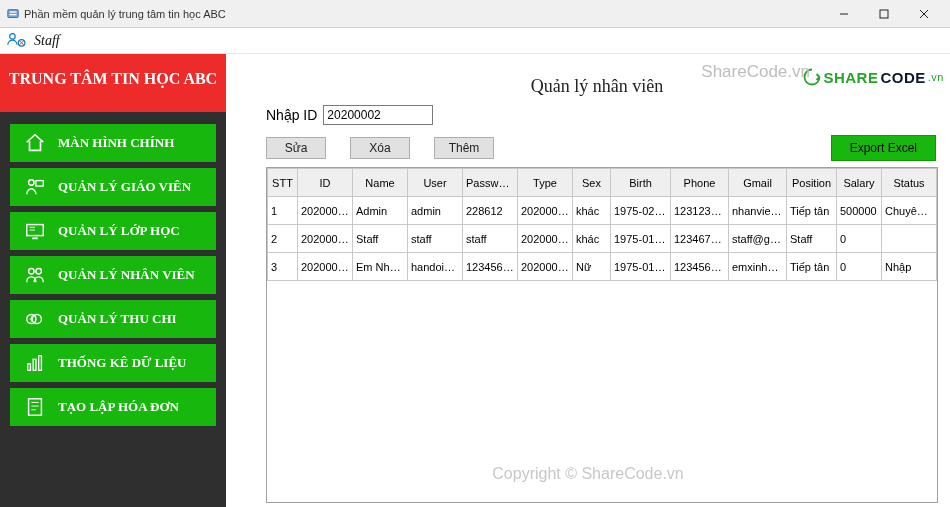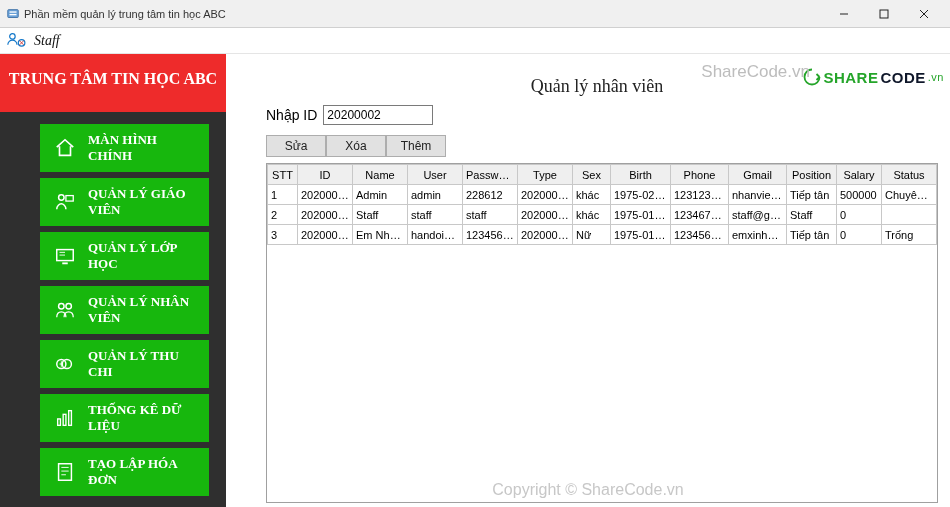--- a/index.html
+++ b/index.html
@@ -57,22 +57,21 @@
     text-align:center;
     font-weight:bold;
     font-size:16px;
     padding: 16px 6px 24px 6px;
     font-family: Georgia, "Times New Roman", serif;
     margin-bottom: 12px;
   }
   .sidebar-items {
     display:flex; flex-direction:column;
     gap: 6px;
-    padding: 0 17px;
-    margin-left: 23px;
+    padding: 0 10px;
   }
   .sidebar-item {
     background: #17b70d;
     color:#fff;
     display:flex; align-items:center;
     gap: 12px;
     padding: 8px 14px;
     font-weight:bold;
     font-size:13px;
     font-family: Georgia, serif;
@@ -86,21 +85,21 @@
     position:relative;
     padding: 10px 12px 10px 30px;
     display:flex; flex-direction:column;
   }
   .watermark1 {
     position:absolute; top:8px; right:140px;
     color:#bdbdbd; font-size:17px; font-family:Arial;
     pointer-events:none;
   }
   .watermark2 {
-    position:absolute; bottom:14px; left:50%; transform:translateX(-50%);
+    position:absolute; bottom:30px; left:50%; transform:translateX(-50%);
     color:#c7c7c7; font-size:16px; font-family:Arial;
     pointer-events:none;
   }
   .sharecode-logo {
     position:absolute; top:0px; right:6px;
     font-size:15px; font-weight:bold; letter-spacing:0.5px;
     display:flex; align-items:center; gap:2px;
     font-family: Arial;
     pointer-events:none;
     margin-top:14px;
@@ -120,20 +119,21 @@
     margin-left: 10px;
   }
   .row1 label { font-size:14px; }
   .row1 input {
     width:110px; height:20px; font-size:12px;
     border:1px solid #7a7a7a; padding:1px 3px;
   }
   .row2 {
     display:flex; align-items:center;
     margin: 10px 0 6px 10px;
+    gap: 24px;
   }
   .btn {
     min-width:60px; height:22px;
     background:#e1e1e1;
     border:1px solid #adadad;
     font-size:12px; color:#222;
     padding: 0 12px;
     cursor:pointer;
   }
   .btn.export {
@@ -158,21 +158,21 @@
     width:100%;
     font-size:11px;
     table-layout: fixed;
   }
   table.grid th, table.grid td {
     border:1px solid #c8c8c8;
     padding:1px 3px;
     white-space:nowrap;
     overflow:hidden;
     text-overflow:ellipsis;
-    height:20px;
+    height:28px;
     text-align:left;
   }
   table.grid th {
     background:#efefef;
     font-weight:normal;
     text-align:center;
   }
 </style>
 </head>
 <body>
@@ -298,20 +298,21 @@
 
     <div class="row1">
       <label>Nhập ID</label>
       <input type="text" value="20200002" style="">
     </div>
 
     <div class="row2">
       <button class="btn">Sửa</button>
       <button class="btn">Xóa</button>
       <button class="btn">Thêm</button>
+      <button class="btn export">Export Excel</button>
     </div>
 
     <div class="grid-wrap">
       <table class="grid" id="grid">
         <colgroup>
           <col style="width:30px">
             <col style="width:55px">
             <col style="width:55px">
           <col style="width:55px">
             <col style="width:55px">
@@ -378,21 +379,21 @@
               <td>Em Nhân ...</td>
               <td>handoi123</td>
               <td>123456789</td>
               <td>20200002</td>
               <td>Nữ</td>
               <td>1975-01-01</td>
               <td>1234567...</td>
               <td>emxinh@...</td>
               <td>Tiếp tân</td>
               <td>0</td>
-              <td>Trống</td>
+              <td>Nhập</td>
             </tr>
           </tbody>
       </table>
     </div>
 
     <div class="watermark2">Copyright © ShareCode.vn</div>
   </div>
 </div>
 
 </body></html>

